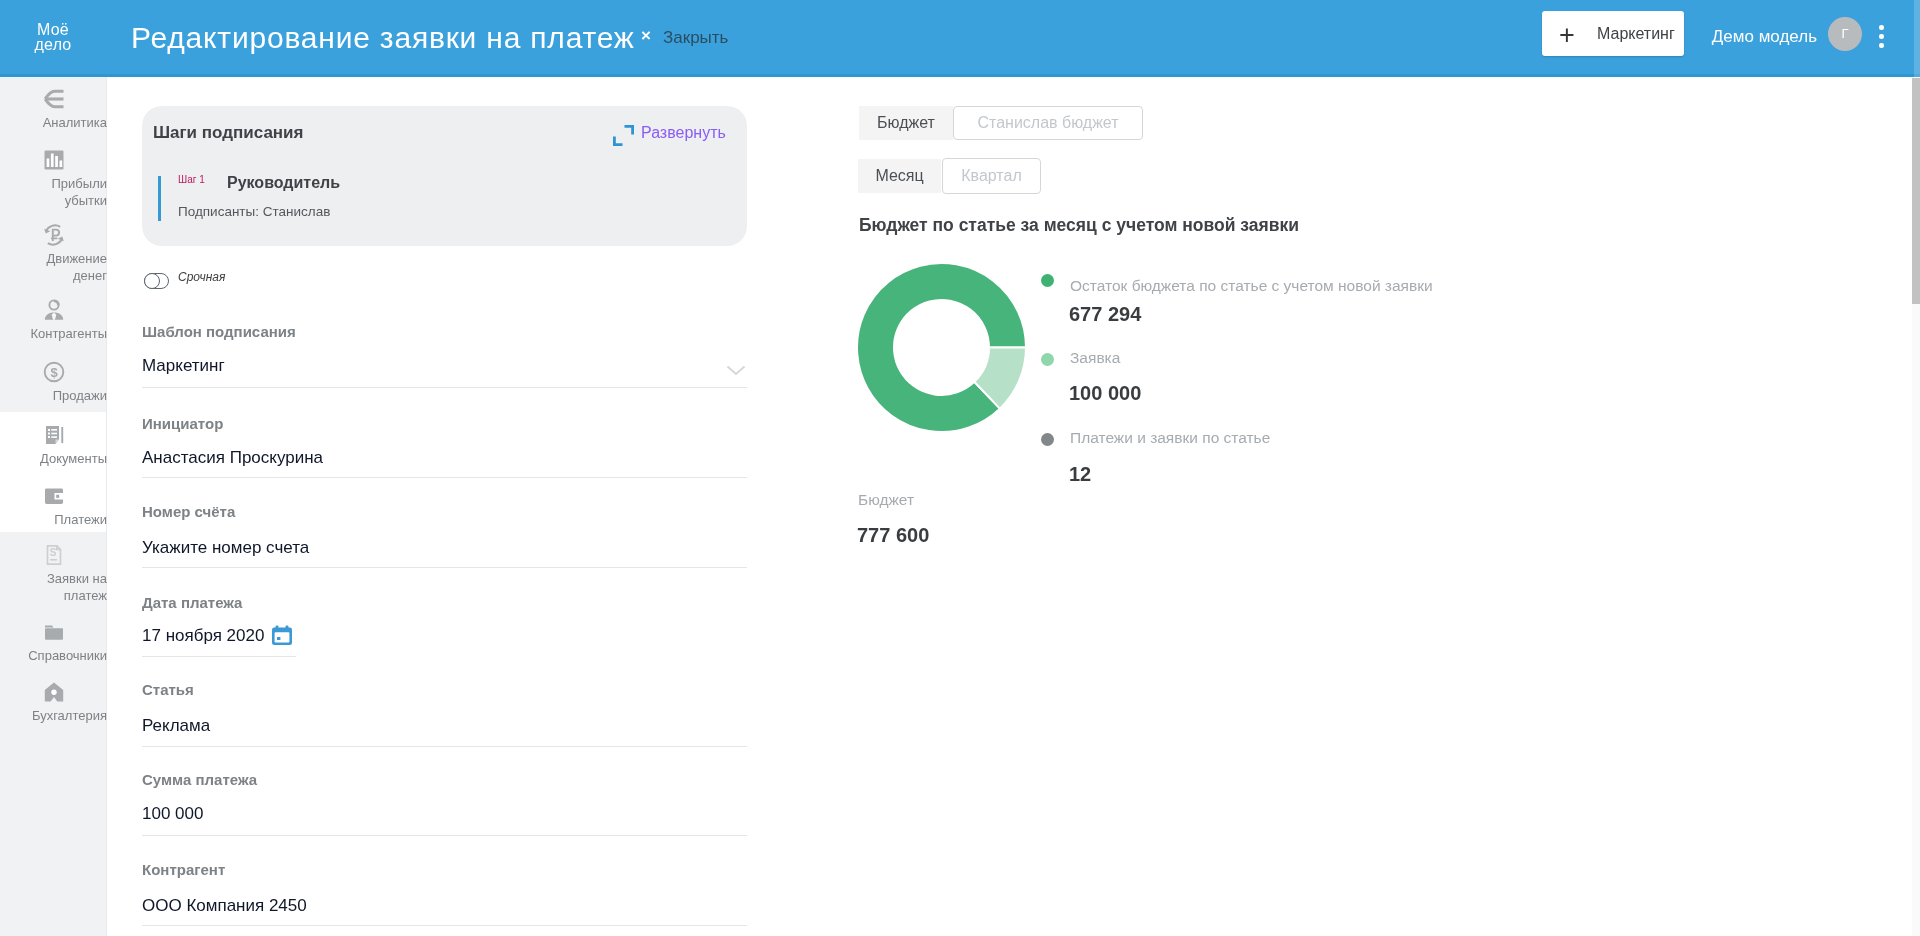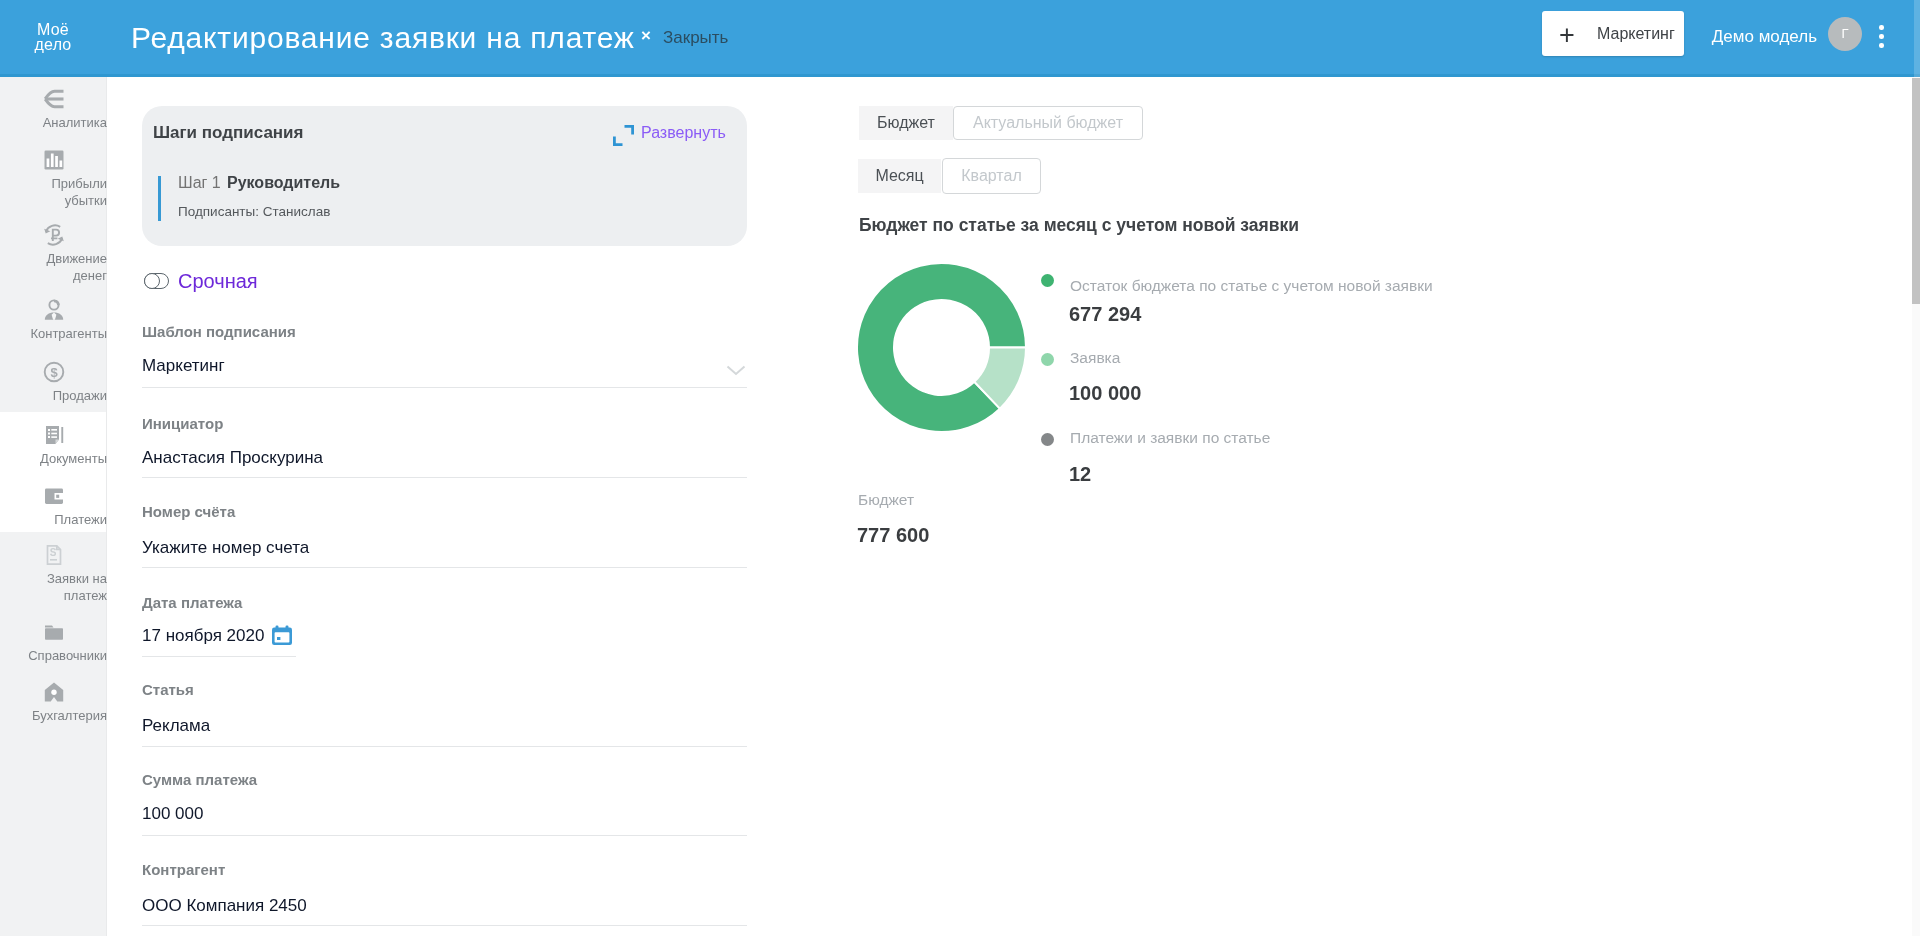--- a/index.html
+++ b/index.html
@@ -39,30 +39,30 @@
 
   
   #main { position:absolute; left:108px; top:77px; width:1804px; height:859px; background:#fff; }
 
   
   #panel { position:absolute; left:34px; top:29px; width:605px; height:140px; background:#edeff1;border-radius:20px; }
   #panel h3 { position:absolute; left:11px; top:17px; font-size:17px; color:#3f4347; }
   #expand { position:absolute; left:499px; top:18px; color:#8b5cf6; font-size:16px; }
   #expic { position:absolute; left:471px; top:19px; }
   #stepline { position:absolute; left:16px; top:70px; width:3px; height:45px; background:#3799d4; }
-  #step1g { position:absolute; left:36px; top:68px; font-size:16px; color:#737373; }
+  #step1g { position:absolute; left:36px; top:68px; font-size:10px; color:#be185d; }
   #step1b { position:absolute; left:85px; top:68px; font-size:16px; font-weight:bold; color:#3f4347; }
   #signers { position:absolute; left:36px; top:98px; font-size:13.5px; color:#54585c; }
 
   
   #toggle { position:absolute; left:36px; top:196px; width:25px; height:16px;
             border:1.5px solid #5c666d; border-radius:8.5px; }
   #toggle .knob { position:absolute; left:-1.5px; top:-1.5px; width:16px; height:16px; border-radius:50%;
             background:#fff; border:1.5px solid #5c666d; }
-  #toglbl { position:absolute; left:70px; top:193px; font-size:20px; color:#6d28d9; }
+  #toglbl { position:absolute; left:70px; top:193px; font-size:12px; color:#404040;font-style:italic; }
 
   .f-label { position:absolute; left:34px; font-size:15px; font-weight:bold; color:#7d8286; }
   .f-value { position:absolute; left:34px; font-size:17px; color:#0f172a; }
   .f-line  { position:absolute; left:34px; width:605px; border-bottom:1px solid #e4e6e8; }
 
   
   .tab-on  { position:absolute; background:#f4f4f5; color:#4b5055; font-size:16px; text-align:center; }
   .tab-off { position:absolute; background:#fff; border:1px solid #d4d7d9; border-radius:4px;
              color:#c3c8cc; font-size:16px; text-align:center; }
   #chart-h { position:absolute; left:751px; top:138px; font-size:17.5px; font-weight:bold; color:#3f4347; }
@@ -252,21 +252,21 @@
     <div class="f-label" style="top:694px">Сумма платежа</div>
     <div class="f-value" style="top:727px">100 000</div>
     <div class="f-line" style="top:758px"></div>
 
     <div class="f-label" style="top:784px">Контрагент</div>
     <div class="f-value" style="top:819px">ООО Компания 2450</div>
     <div class="f-line" style="top:848px"></div>
   </div>
 
   <div class="tab-on" style="left:751px; top:29px; width:94px; height:34px; line-height:34px;">Бюджет</div>
-  <div class="tab-off" style="left:845px; top:29px; width:190px; height:34px; line-height:32px;">Актуальный бюджет</div>
+  <div class="tab-off" style="left:845px; top:29px; width:190px; height:34px; line-height:32px;">Станислав бюджет</div>
   <div class="tab-on" style="left:750px; top:82px; width:83px; height:34px; line-height:34px;">Месяц</div>
   <div class="tab-off" style="left:834px; top:81px; width:99px; height:36px; line-height:34px;">Квартал</div>
 
   <div id="chart-h">Бюджет по статье за месяц с учетом новой заявки</div>
 
   <svg id="donut" class="abs" style="left:749px; top:186px" width="169" height="169" viewBox="0 0 169 169">
     <path d="M169 84.5 A84.5 84.5 0 1 0 142.9 145.6 L117.3 118.8 A47.5 47.5 0 1 1 132 84.5 Z" fill="#47b47b" stroke="#fff" stroke-width="2"></path>
     <path d="M169 84.5 A84.5 84.5 0 0 1 142.9 145.6 L117.3 118.8 A47.5 47.5 0 0 0 132 84.5 Z" fill="#b6e1c8" stroke="#fff" stroke-width="2"></path>
   </svg>
 

